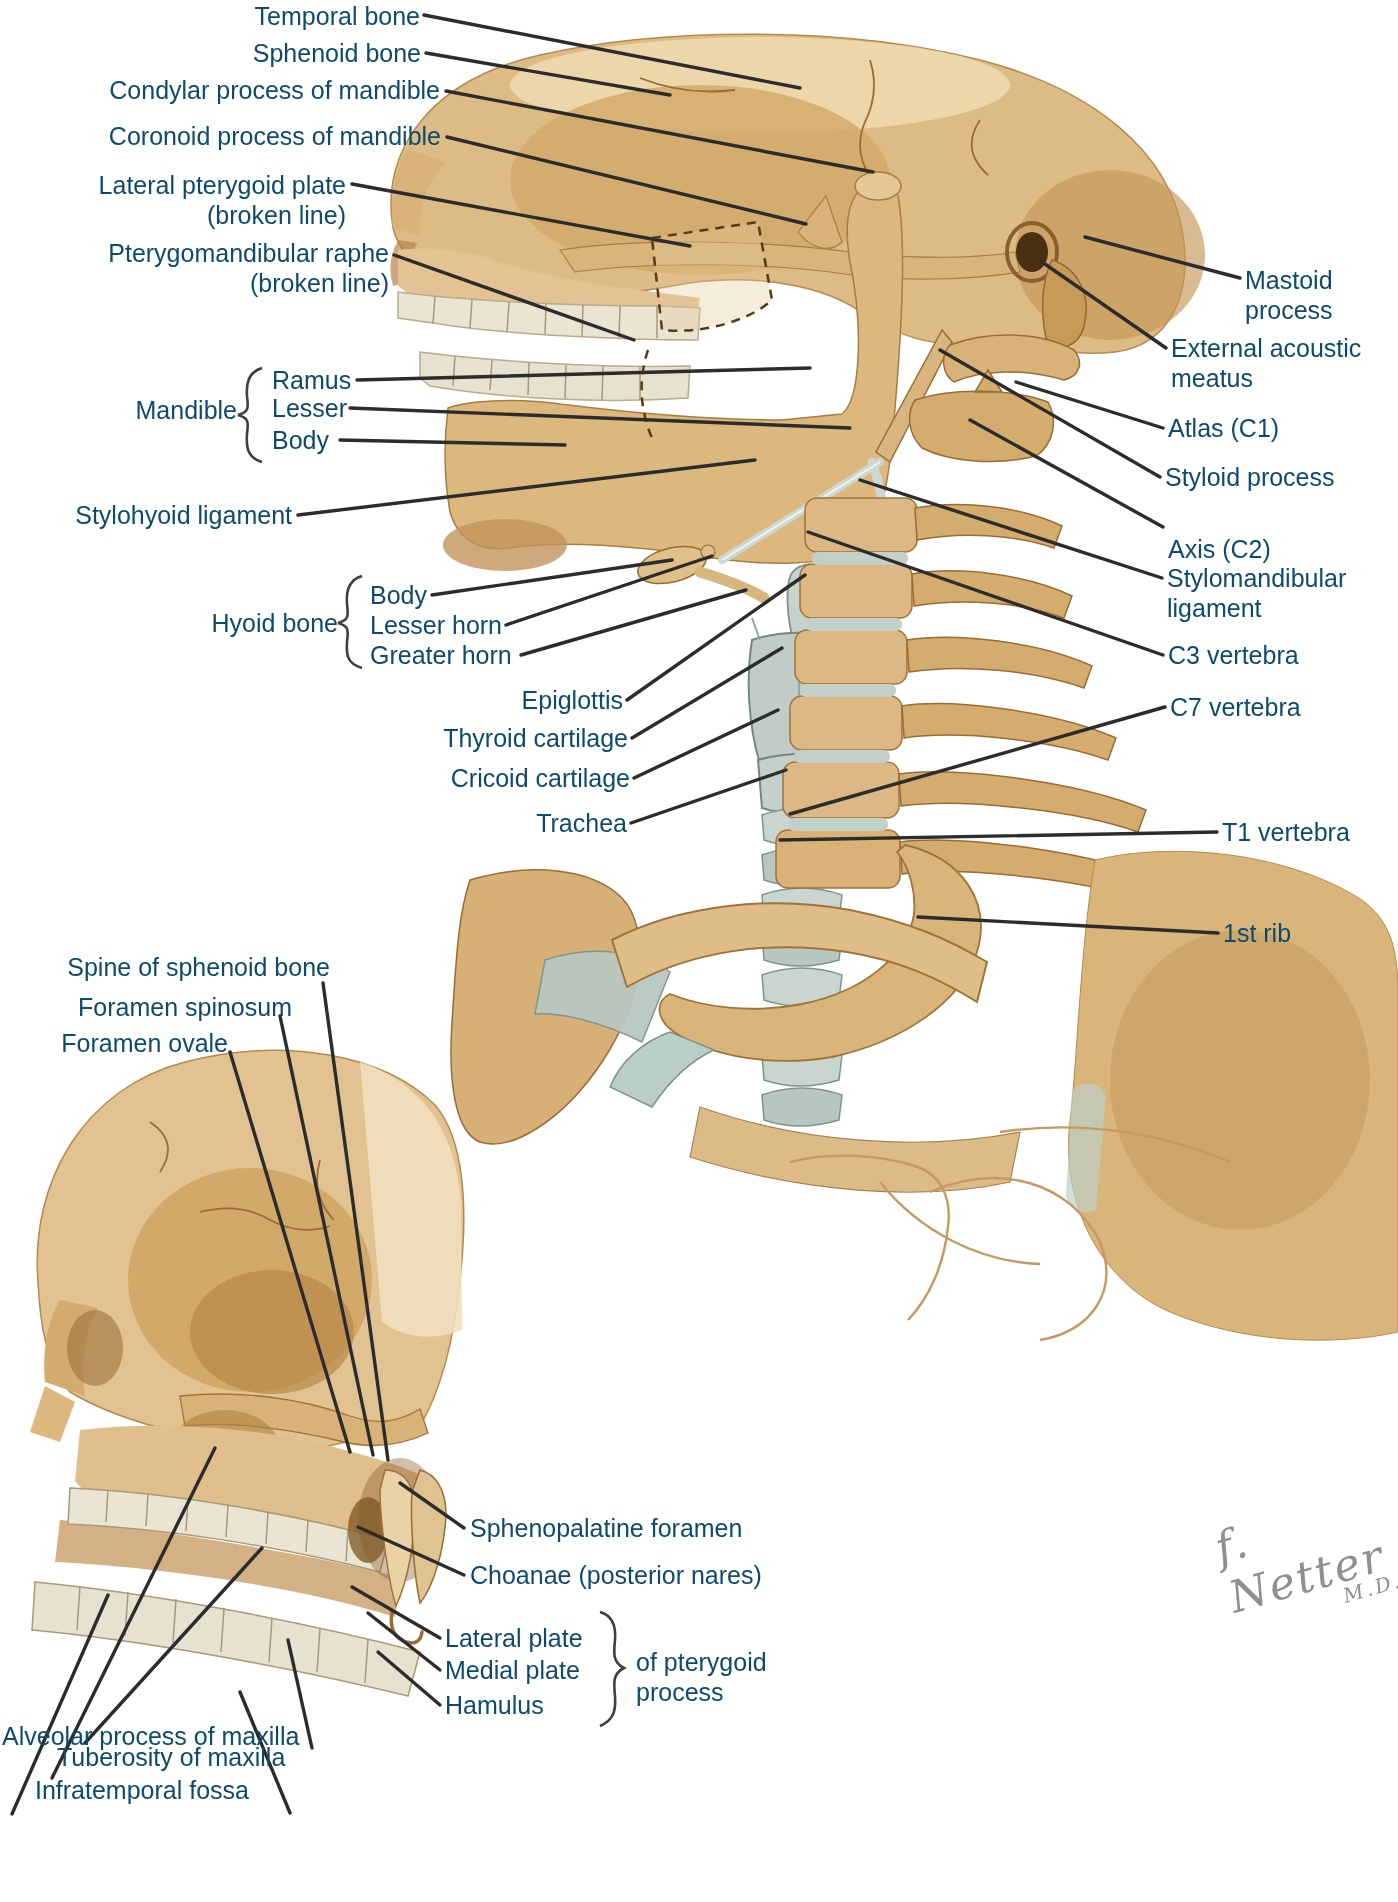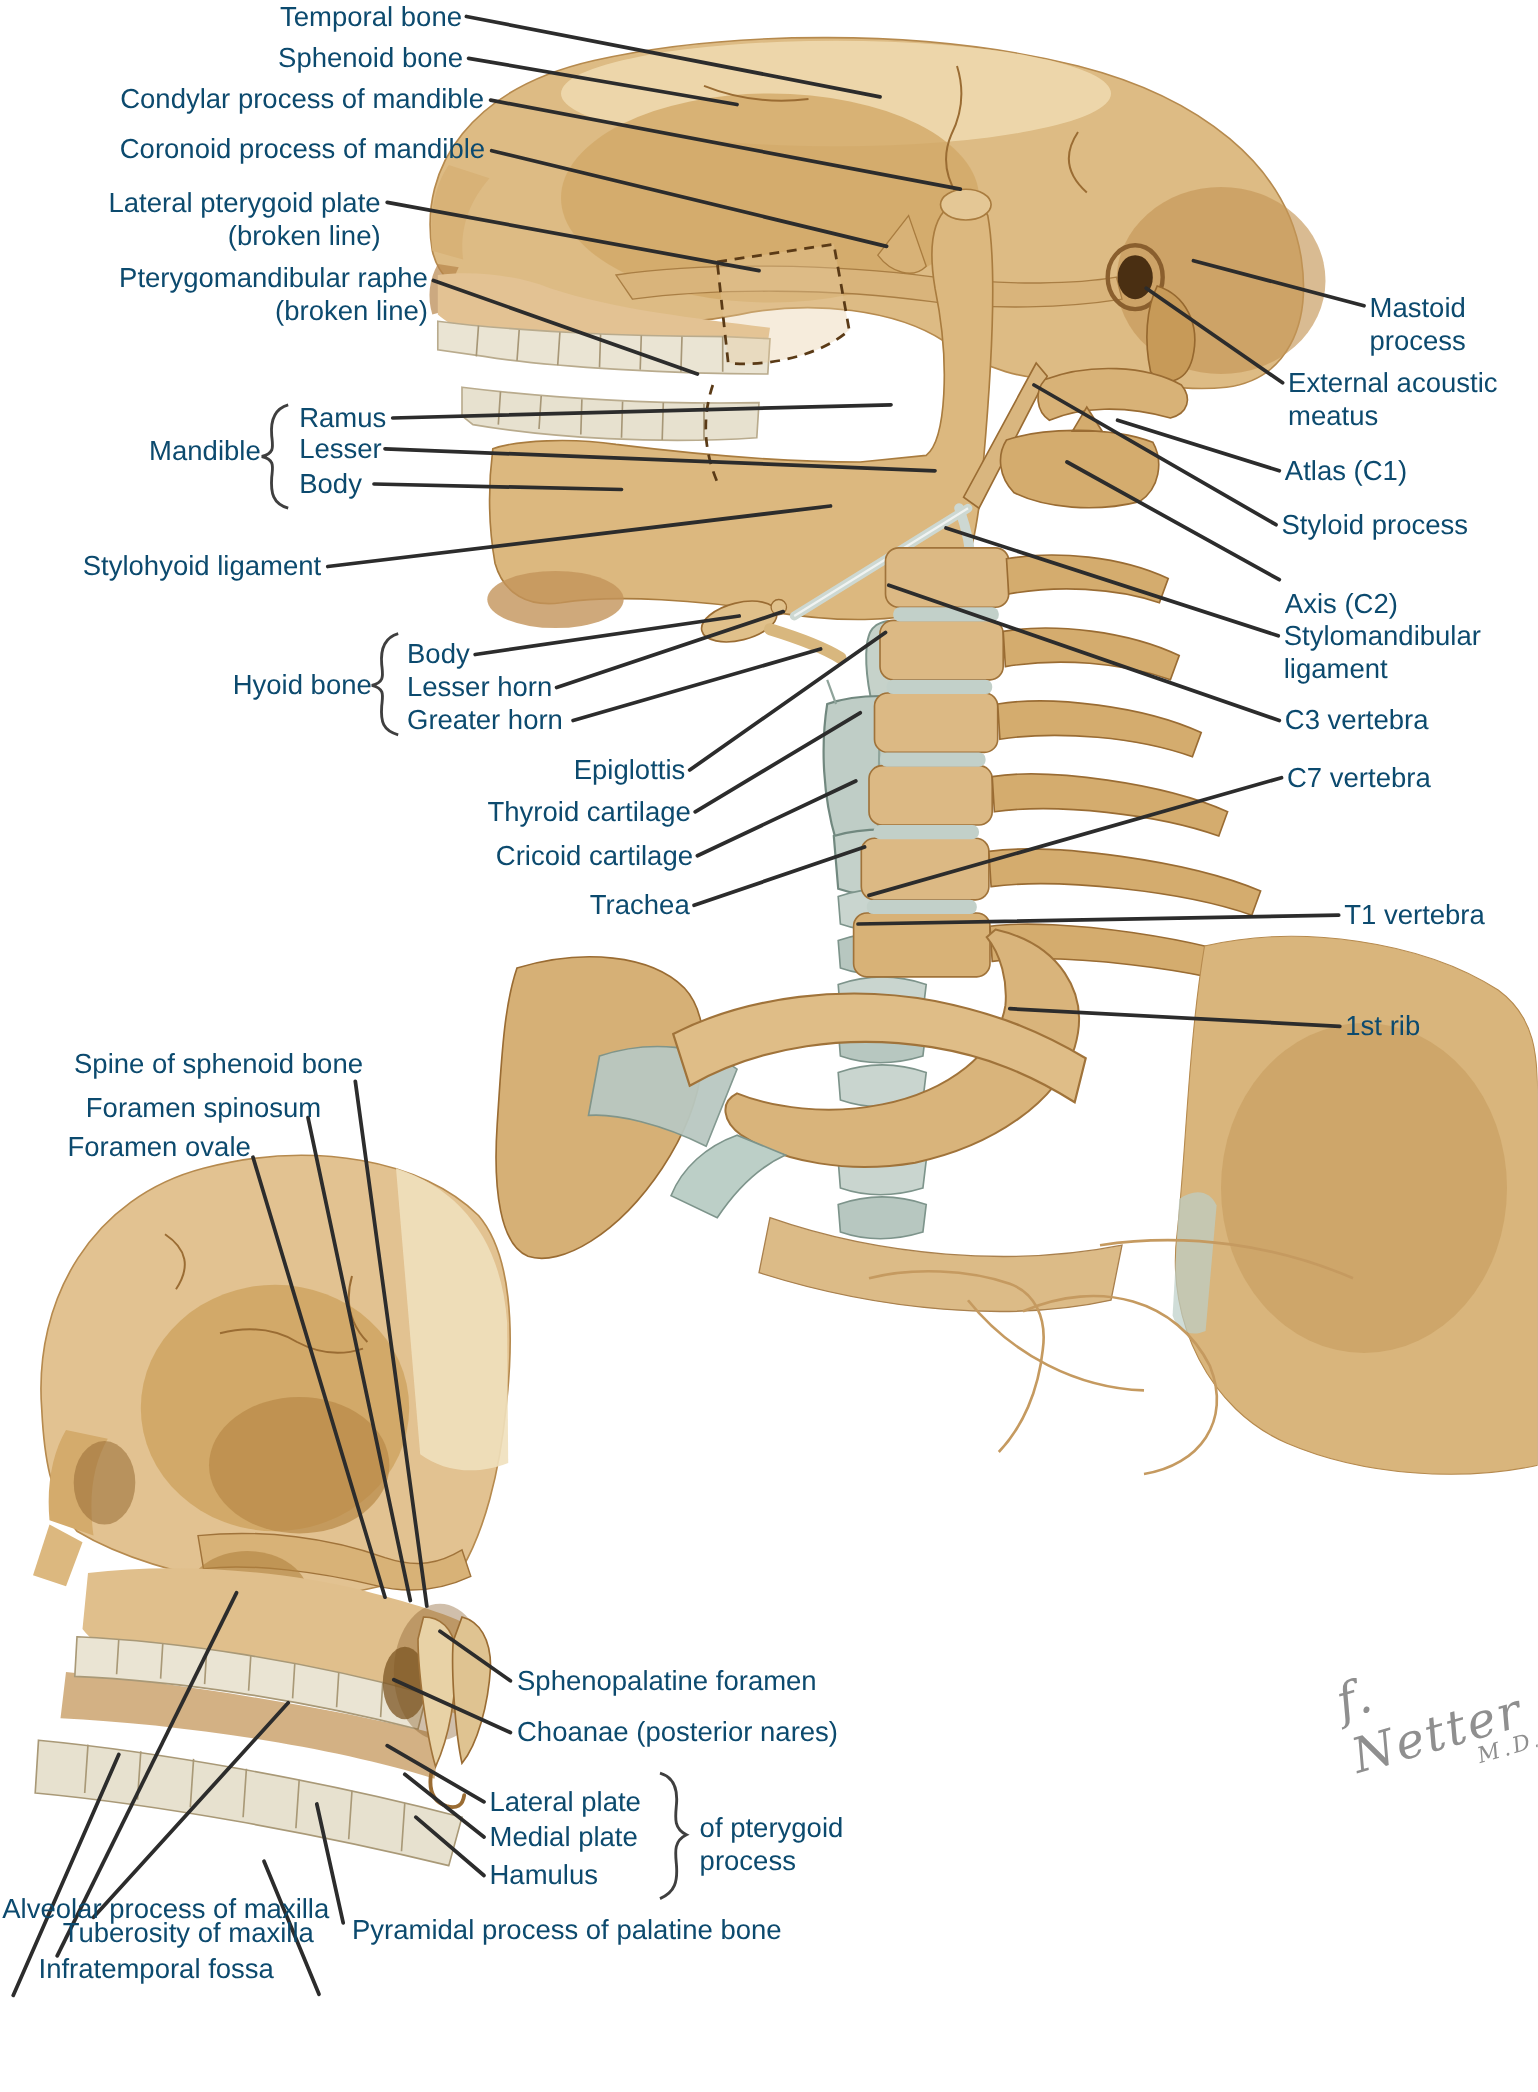--- a/index.html
+++ b/index.html
@@ -244,21 +244,20 @@
   <div class="lbl r" style="right:1068px;top:953px;">Spine of sphenoid bone</div>
   <div class="lbl r" style="right:1106px;top:993px;">Foramen spinosum</div>
   <div class="lbl r" style="right:1170px;top:1029px;">Foramen ovale</div>
 
   <div class="lbl" style="left:470px;top:1514px;">Sphenopalatine foramen</div>
   <div class="lbl" style="left:470px;top:1561px;">Choanae (posterior nares)</div>
   <div class="lbl" style="left:445px;top:1624px;">Lateral plate</div>
   <div class="lbl" style="left:445px;top:1656px;">Medial plate</div>
   <div class="lbl" style="left:445px;top:1691px;">Hamulus</div>
   <div class="lbl wrap" style="left:636px;top:1648px;width:160px;">of pterygoid process</div>
-  <div class="lbl" style="left:320px;top:1741px;">Pyramidal process of palatine bone</div>
   <div class="lbl" style="left:57px;top:1743px;">Tuberosity of maxilla</div>
   <div class="lbl" style="left:35px;top:1776px;">Infratemporal fossa</div>
   <div class="lbl" style="left:2px;top:1722px;">Alveolar process of maxilla</div>
 
   <div id="signature">
     <span class="sig-name">f. Netter</span>
     <span class="sig-md">M.D.</span>
   </div>
 
 </div>

